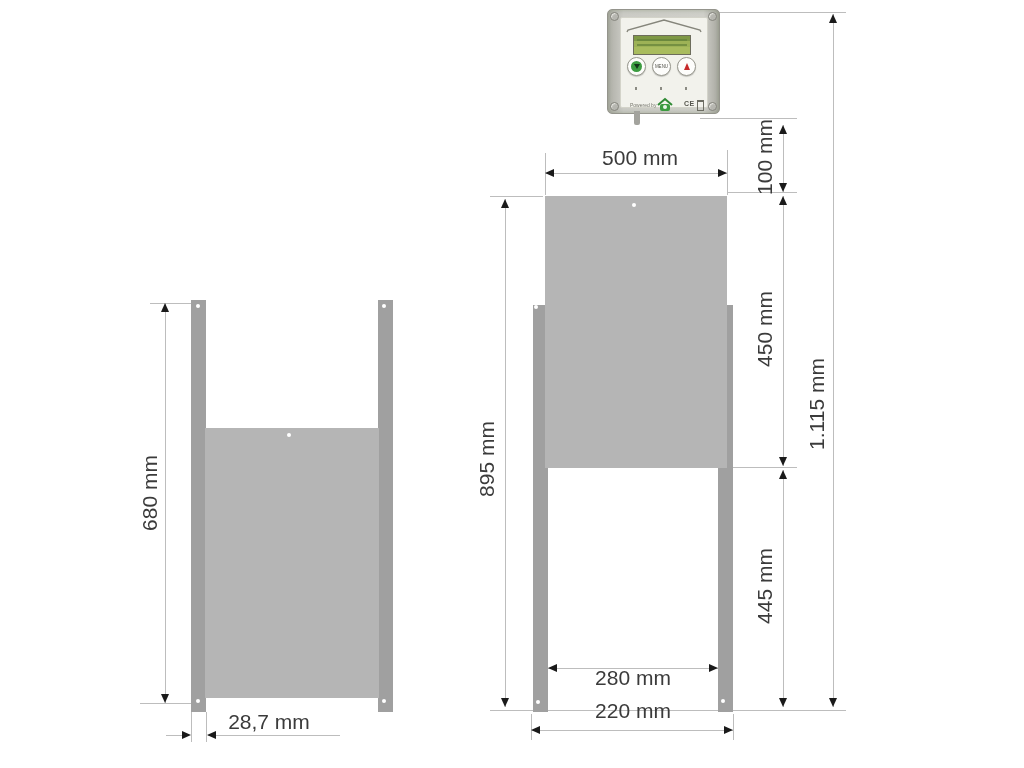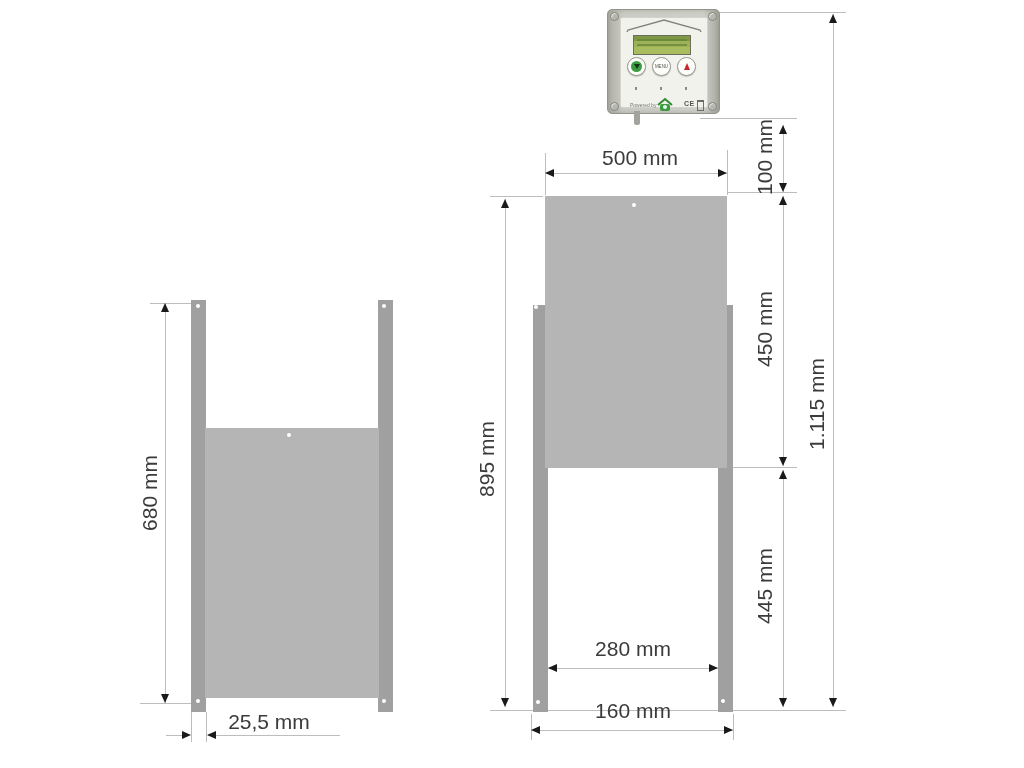--- a/index.html
+++ b/index.html
@@ -112,21 +112,21 @@
     <span class="vlabel" style="left:150px;top:493px;">680 mm</span>
   </div>
 
   <div class="dim">
     <div class="vline" style="left:191px;top:712px;height:30px;"></div>
     <div class="vline" style="left:206px;top:712px;height:30px;"></div>
     <div class="hline" style="left:166px;top:735px;width:17px;"></div>
     <div class="hline" style="left:208px;top:735px;width:132px;"></div>
     <div class="ar ar-right" style="left:182px;top:731px;"></div>
     <div class="ar ar-left" style="left:207px;top:731px;"></div>
-    <span class="hlabel" style="left:269px;top:722px;">25,5 mm</span>
+    <span class="hlabel" style="left:269px;top:722px;">28,7 mm</span>
   </div>
 
   <div class="rail" style="left:533px;top:305px;width:15px;height:407px;"></div>
   <div class="rail" style="left:718px;top:305px;width:15px;height:407px;"></div>
   <div class="panel" style="left:545px;top:196px;width:182px;height:272px;"></div>
   <div class="hole" style="left:534px;top:305px;"></div>
   <div class="hole" style="left:632px;top:203px;z-index:3;"></div>
   <div class="hole" style="left:536px;top:700px;"></div>
   <div class="hole" style="left:721px;top:699px;"></div>
 
@@ -178,25 +178,25 @@
     <div class="vline" style="left:833px;top:14px;height:693px;"></div>
     <div class="ar ar-up" style="left:829px;top:14px;"></div>
     <div class="ar ar-down" style="left:829px;top:698px;"></div>
     <span class="vlabel" style="left:817px;top:404px;">1.115 mm</span>
   </div>
 
   <div class="dim">
     <div class="hline" style="left:548px;top:668px;width:170px;"></div>
     <div class="ar ar-left" style="left:548px;top:664px;"></div>
     <div class="ar ar-right" style="left:709px;top:664px;"></div>
-    <span class="hlabel" style="left:633px;top:649px;">280 mm</span>
+    <span class="hlabel" style="left:633px;top:678px;">280 mm</span>
   </div>
 
   <div class="dim">
     <div class="vline" style="left:531px;top:714px;height:26px;"></div>
     <div class="vline" style="left:733px;top:714px;height:26px;"></div>
     <div class="hline" style="left:531px;top:730px;width:202px;"></div>
     <div class="ar ar-left" style="left:531px;top:726px;"></div>
     <div class="ar ar-right" style="left:724px;top:726px;"></div>
-    <span class="hlabel" style="left:633px;top:711px;">160 mm</span>
+    <span class="hlabel" style="left:633px;top:711px;">220 mm</span>
   </div>
 
 </div>
 
 </body></html>

